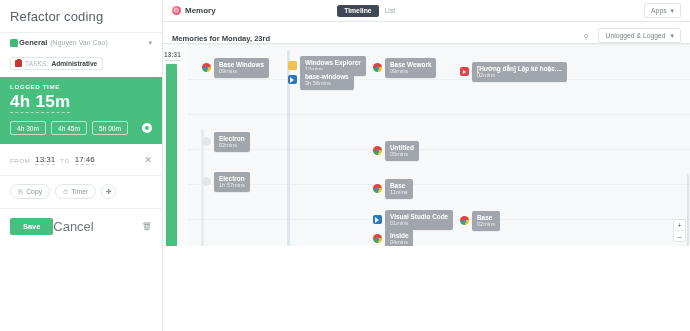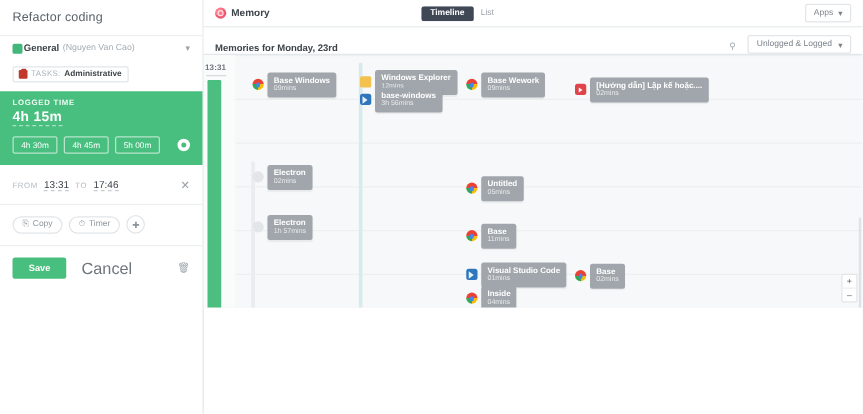--- a/index.html
+++ b/index.html
@@ -13,21 +13,21 @@
   #app{position:relative;width:690px;height:331px;display:flex;}
 
   
   #left{
     position:relative;width:163px;height:331px;
     background:#ffffff;border-right:1px solid #e4e7ea;
     box-sizing:border-box;
     display:flex;flex-direction:column;
   }
   .lp-title{
-    padding:9px 10px 8px 10px;font-size:10px;color:#5a6168;
+    padding:9px 10px 8px 10px;font-size:13px;color:#5a6168;
     letter-spacing:.15px;
   }
   .lp-row-project{
     display:flex;align-items:center;gap:1px;
     padding:5px 10px 6px 10px;
     border-top:1px solid #edf0f2;
   }
   .proj-swatch{width:8px;height:8px;border-radius:1.5px;background:#43b77a;flex:0 0 auto;}
   .proj-name{font-size:7.6px;font-weight:bold;color:#3d4349;}
   .proj-owner{font-size:7px;color:#a3abb2;margin-left:2px;}
@@ -42,21 +42,21 @@
   .task-ico{width:7px;height:7px;border-radius:1px;background:#c0392b;position:relative;}
   .task-ico::after{content:"";position:absolute;left:1.5px;top:-1.2px;width:4px;height:1.6px;background:#c0392b;border-radius:1px;}
   .task-lbl{font-size:6.4px;color:#aeb5bb;letter-spacing:.2px;}
   .task-val{font-size:6.6px;color:#3d4349;font-weight:bold;}
 
   
   .logged{
     background:#49bf7f;color:#fff;padding:6px 10px 9px 10px;position:relative;
   }
   .logged-lbl{font-size:6.2px;letter-spacing:.6px;font-weight:bold;opacity:.92;}
-  .logged-val{font-size:11px;font-weight:bold;margin-top:2px;letter-spacing:.3px;
+  .logged-val{font-size:17px;font-weight:bold;margin-top:2px;letter-spacing:.3px;
     border-bottom:1px dashed rgba(255,255,255,.55);display:inline-block;padding-bottom:0px;}
   .sugg{display:flex;gap:5px;margin-top:8px;align-items:center;}
   .sugg-chip{
     border:1px solid rgba(255,255,255,.6);border-radius:2px;
     padding:2.5px 6px;font-size:6.6px;color:#fff;background:transparent;
   }
   .logged-gear{
     margin-left:auto;width:10px;height:10px;border-radius:50%;
     background:#fff;position:relative;flex:0 0 auto;
   }
@@ -75,21 +75,21 @@
     display:inline-flex;align-items:center;gap:3px;
     border:1px solid #e2e6e9;border-radius:9px;padding:2.5px 7px;
     font-size:6.8px;color:#8e969d;background:#fff;
   }
   .act-pill .gl{font-size:6.5px;}
   .act-round{
     width:13px;height:13px;border-radius:50%;border:1px solid #e2e6e9;
     display:flex;align-items:center;justify-content:center;font-size:7px;color:#8e969d;background:#fff;
   }
 
-  .lp-save{display:flex;align-items:center;gap:12px;padding:9px 10px;}
+  .lp-save{display:flex;align-items:center;padding:9px 10px;}
   .btn-save{
     background:#49bf7f;color:#fff;border:none;border-radius:2px;
     padding:4px 13px;font-size:7.4px;font-weight:bold;font-family:inherit;cursor:pointer;
   }
   .btn-cancel{font-size:13px;color:#6e767d;cursor:pointer;}
   .trash{margin-left:auto;font-size:8px;color:#9aa2a9;}
 
   
   #right{position:relative;width:527px;height:246px;background:#f7f8f9;display:flex;flex-direction:column;}
   .r-header{

